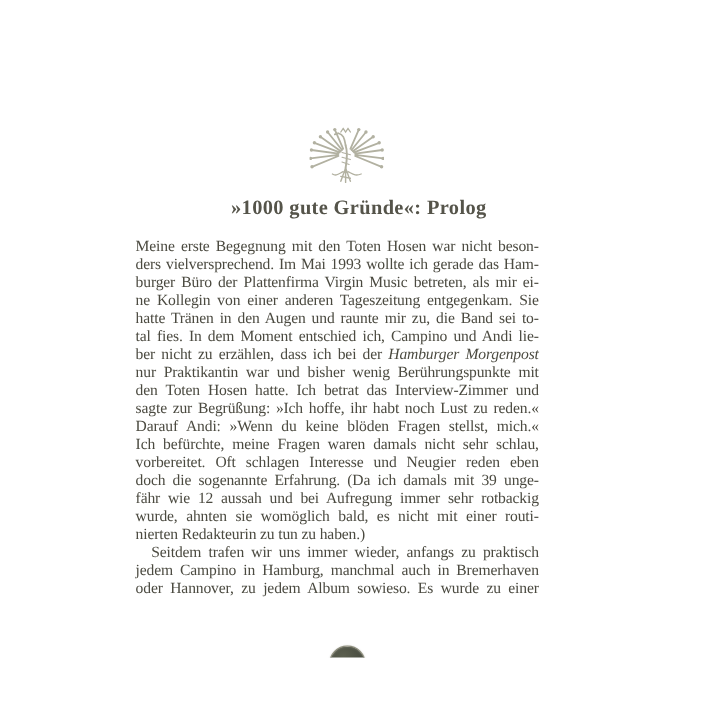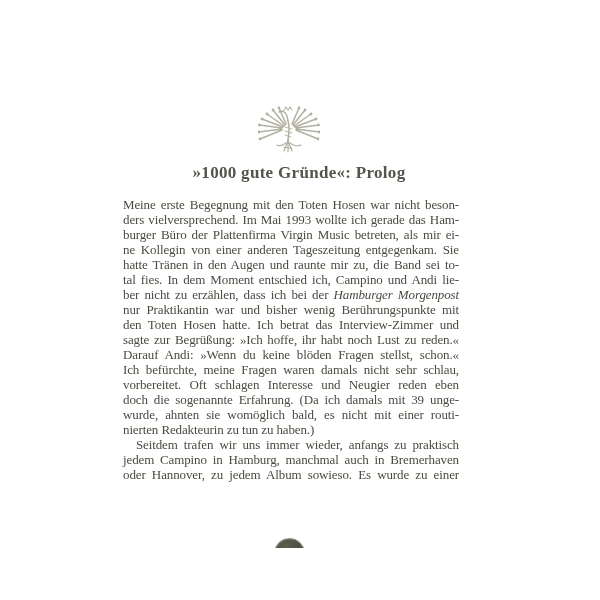--- a/index.html
+++ b/index.html
@@ -24,21 +24,21 @@
     left: 131px; top: 163px; width: 336px;
     margin: 0;
     text-align: center;
     font-size: 17px;
     font-weight: 700;
     letter-spacing: 0.3px;
     color: var(--heading-text, #55544a);
   }
   .text-block {
     position: absolute;
-    left: 123px; top: 197px; width: 336px;
+    left: 113px; top: 197px; width: 336px;
     font-size: 13px;
     line-height: 15px;
     letter-spacing: -0.12px;
     color: var(--body-text, #4b4a40);
   }
   .line {
     height: 15px;
     text-align: justify;
     text-align-last: justify;
     -moz-text-align-last: justify;
@@ -114,24 +114,25 @@
       <div class="line"><span>Meine erste Begegnung mit den Toten Hosen war nicht beson-</span></div>
       <div class="line"><span>ders vielversprechend. Im Mai 1993 wollte ich gerade das Ham-</span></div>
       <div class="line"><span>burger Büro der Plattenfirma Virgin Music betreten, als mir ei-</span></div>
       <div class="line"><span>ne Kollegin von einer anderen Tageszeitung entgegenkam. Sie</span></div>
       <div class="line"><span>hatte Tränen in den Augen und raunte mir zu, die Band sei to-</span></div>
       <div class="line"><span>tal fies. In dem Moment entschied ich, Campino und Andi lie-</span></div>
       <div class="line"><span>ber nicht zu erzählen, dass ich bei der </span><span class="italic">Hamburger Morgenpost</span></div>
       <div class="line"><span>nur Praktikantin war und bisher wenig Berührungspunkte mit</span></div>
       <div class="line"><span>den Toten Hosen hatte. Ich betrat das Interview-Zimmer und</span></div>
       <div class="line"><span>sagte zur Begrüßung: »Ich hoffe, ihr habt noch Lust zu reden.«</span></div>
-      <div class="line"><span>Darauf Andi: »Wenn du keine blöden Fragen stellst, schon.«</span></div>
+      <div class="line"><span>Darauf Andi: »Wenn du keine blöden Fragen stellst, mich.«</span></div>
       <div class="line"><span>Ich befürchte, meine Fragen waren damals nicht sehr schlau,</span></div>
       <div class="line"><span>vorbereitet. Oft schlagen Interesse und Neugier reden eben</span></div>
       <div class="line"><span>doch die sogenannte Erfahrung. (Da ich damals mit 39 unge-</span></div>
+      <div class="line"><span>fähr wie 12 aussah und bei Aufregung immer sehr rotbackig</span></div>
       <div class="line"><span>wurde, ahnten sie womöglich bald, es nicht mit einer routi-</span></div>
       <div class="line lastline"><span>nierten Redakteurin zu tun zu haben.)</span></div>
       <div class="line indent"><span>Seitdem trafen wir uns immer wieder, anfangs zu praktisch</span></div>
       <div class="line"><span>jedem Campino in Hamburg, manchmal auch in Bremerhaven</span></div>
       <div class="line"><span>oder Hannover, zu jedem Album sowieso. Es wurde zu einer</span></div>
     </div>
 
   <div class="folio">
     <span>1</span>
   </div>

